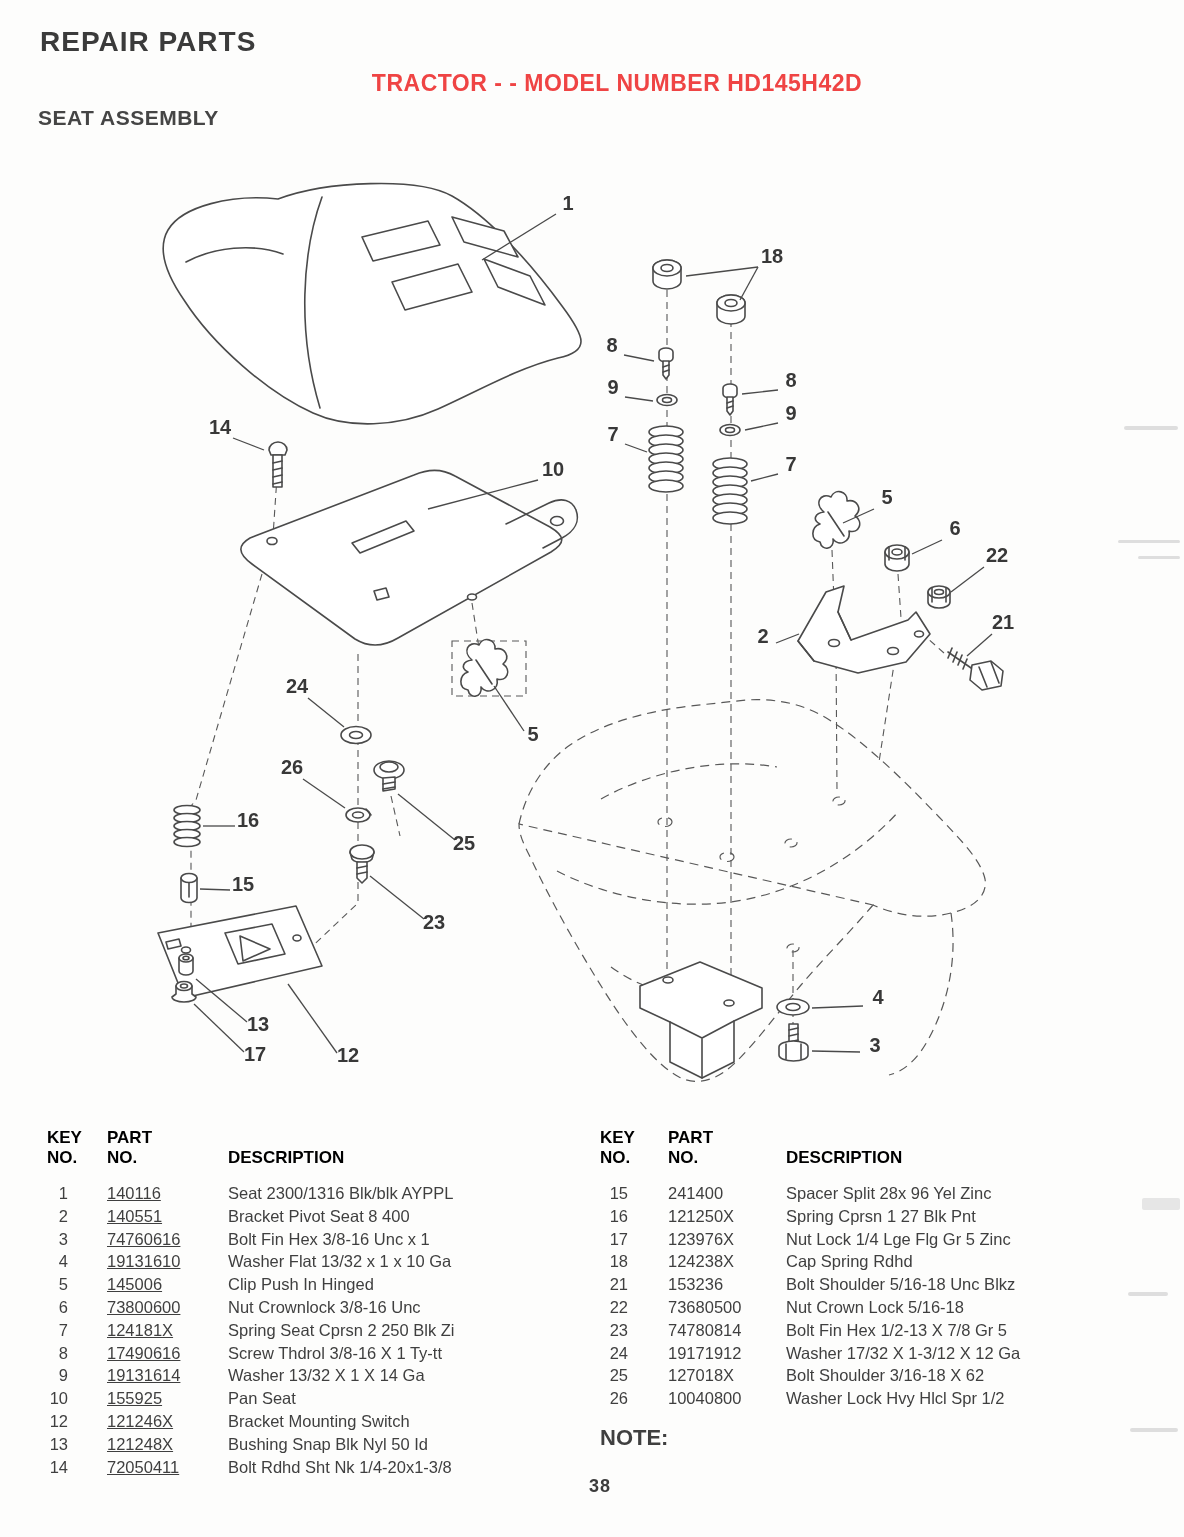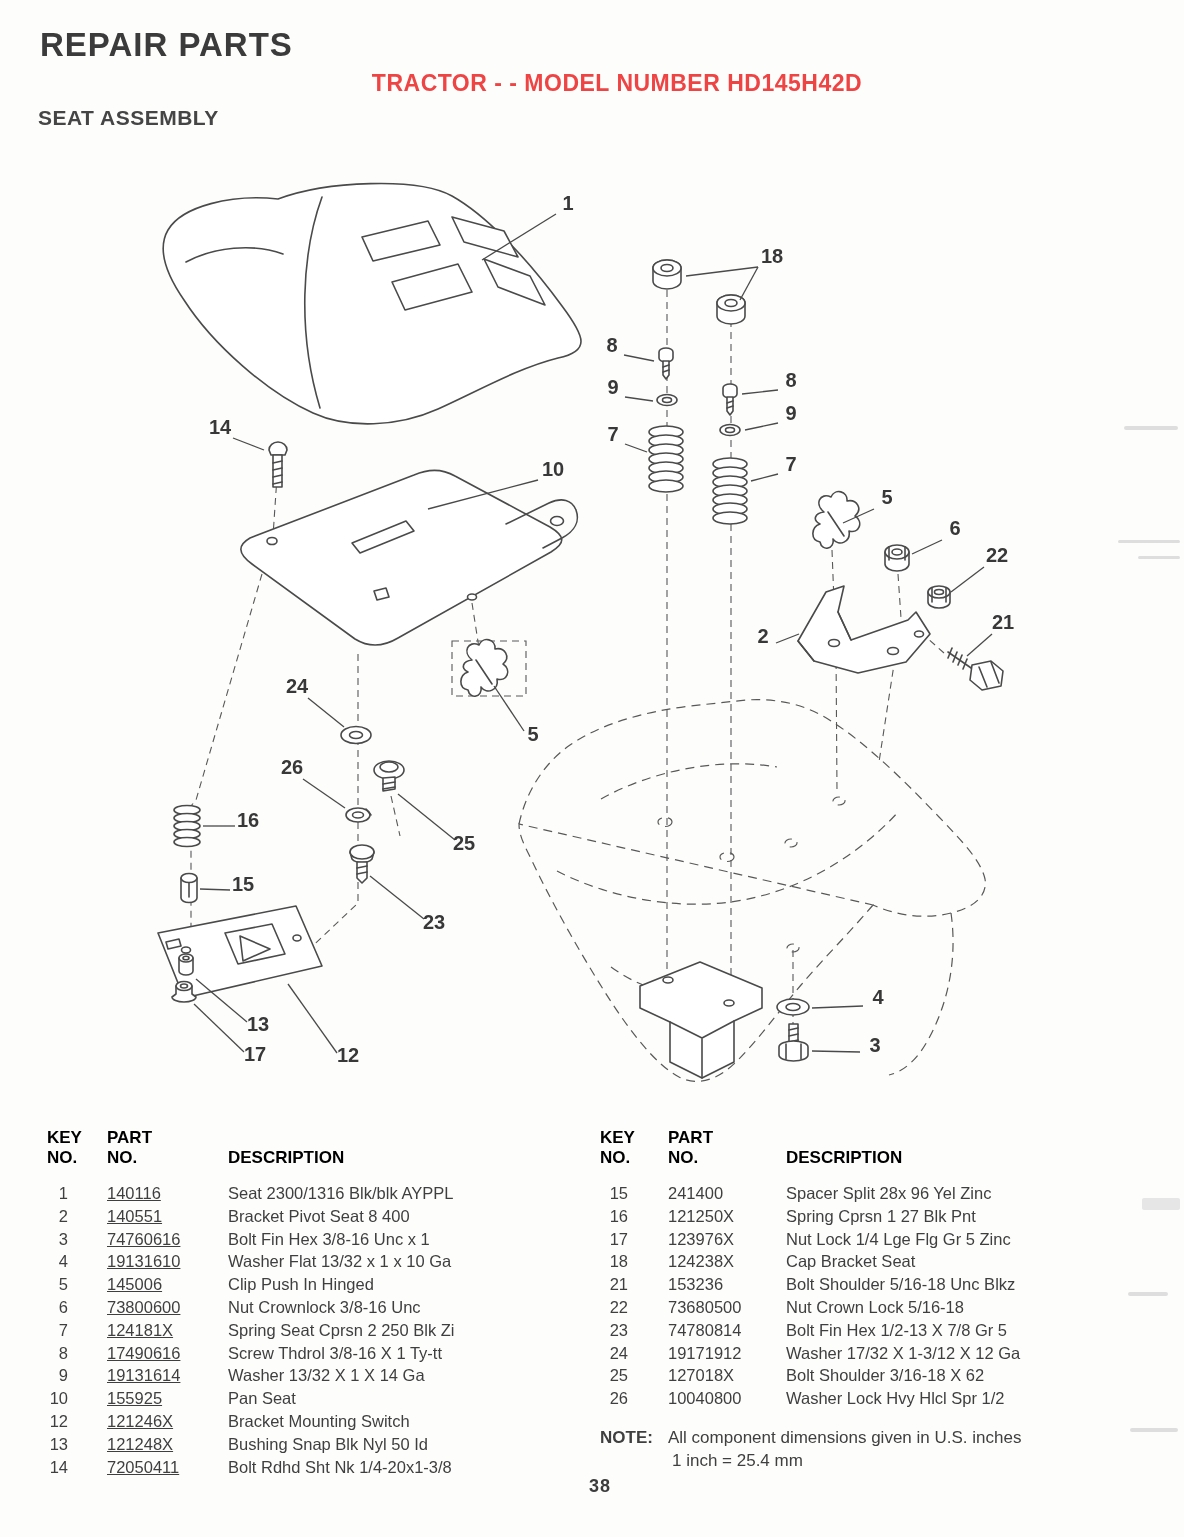--- a/index.html
+++ b/index.html
@@ -6,21 +6,21 @@
   html,body { width:1184px; height:1537px; }
   body {
     position:relative;
     background:#fdfdfc;
     font-family:"Liberation Sans", sans-serif;
     color:#3f3f3f;
     overflow:hidden;
   }
   .title {
     position:absolute; left:40px; top:26px;
-    font-size:33px; font-weight:700; letter-spacing:1px; color:#3b3b3b;
+    font-size:28px; font-weight:700; letter-spacing:1px; color:#3b3b3b;
   }
   .subtitle {
     position:absolute; left:0; right:0; top:70px; text-align:center; padding-left:50px;
     font-size:23px; font-weight:700; letter-spacing:.5px; color:#ef4444;
   }
   .section {
     position:absolute; left:38px; top:106px;
     font-size:21px; font-weight:700; letter-spacing:.5px; color:#454545;
   }
   #diagram-svg { position:absolute; left:0; top:0; }
@@ -44,21 +44,21 @@
   .tbl-right .h-desc { left:186px; top:20px; }
 
   .tbl table { border-collapse:collapse; margin-top:8px; }
   .tbl td { padding:0; line-height:22.8px; font-size:16.5px; white-space:nowrap;
             vertical-align:top; color:#3f3f3f; }
   .tbl-left  td.key  { width:21px;  text-align:right; }
   .tbl-left  td.part { width:160px; padding-left:39px;text-decoration:underline; }
   .tbl-right td.key  { width:28px;  text-align:right; }
   .tbl-right td.part { width:158px; padding-left:40px; }
 
-  .note { display:flex; margin-top:16px; font-size:17px; line-height:23px; }
+  .note { display:flex; margin-top:16px; font-size:22px; line-height:23px;flex-direction:column; }
   .note-label { font-weight:700; width:68px; flex:none; }
   .note-line2 { margin-left:4px; }
 
   .pageno {
     position:absolute; left:16px; right:0; top:1476px; text-align:center;
     font-size:18px; font-weight:700; letter-spacing:1px; color:#3c3c3c;
   }
   .artifact { position:absolute; background:#dedede; border-radius:2px; filter:blur(.6px); }
 </style>
 </head>
@@ -476,21 +476,21 @@
           <td class="desc">Spring Cprsn 1 27 Blk Pnt</td>
         </tr>
         <tr>
           <td class="key">17</td>
           <td class="part">123976X</td>
           <td class="desc">Nut Lock 1/4 Lge Flg Gr 5 Zinc</td>
         </tr>
         <tr>
           <td class="key">18</td>
           <td class="part">124238X</td>
-          <td class="desc">Cap Bracket Seat</td>
+          <td class="desc">Cap Spring Rdhd</td>
         </tr>
         <tr>
           <td class="key">21</td>
           <td class="part">153236</td>
           <td class="desc">Bolt Shoulder 5/16-18 Unc Blkz</td>
         </tr>
         <tr>
           <td class="key">22</td>
           <td class="part">73680500</td>
           <td class="desc">Nut Crown Lock 5/16-18</td>
@@ -513,20 +513,16 @@
         <tr>
           <td class="key">26</td>
           <td class="part">10040800</td>
           <td class="desc">Washer Lock Hvy Hlcl Spr 1/2</td>
         </tr>
       </tbody>
     </table>
 
   <div class="note">
     <span class="note-label">NOTE:</span>
-    <span class="note-body">
-      <span>All component dimensions given in U.S. inches</span><br>
-      <span class="note-line2">1 inch = 25.4 mm</span>
-    </span>
   </div>
 </div>
 
 <div class="pageno">38</div>
 
 </body></html>

